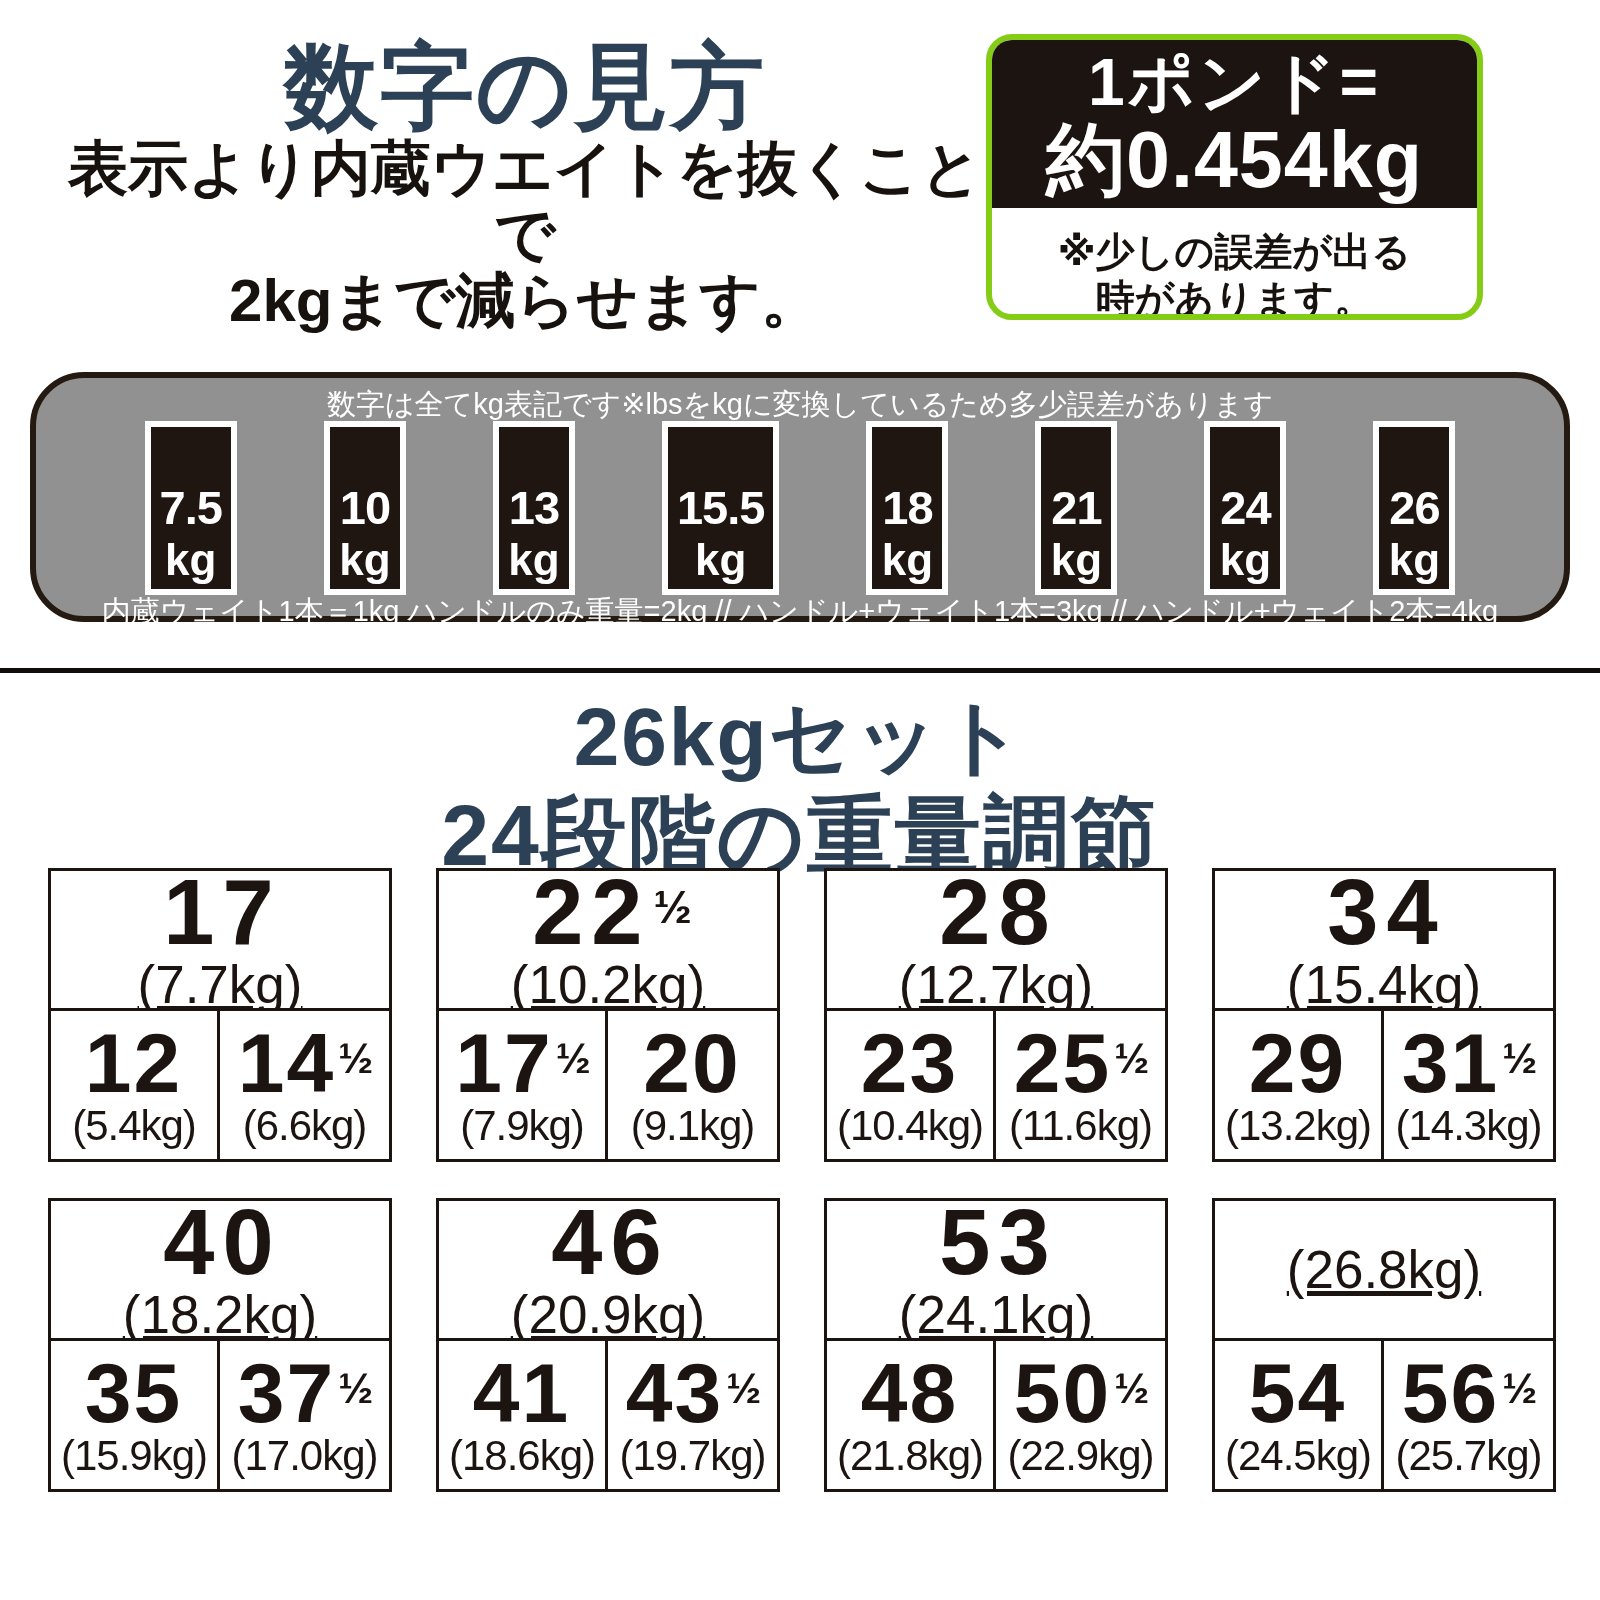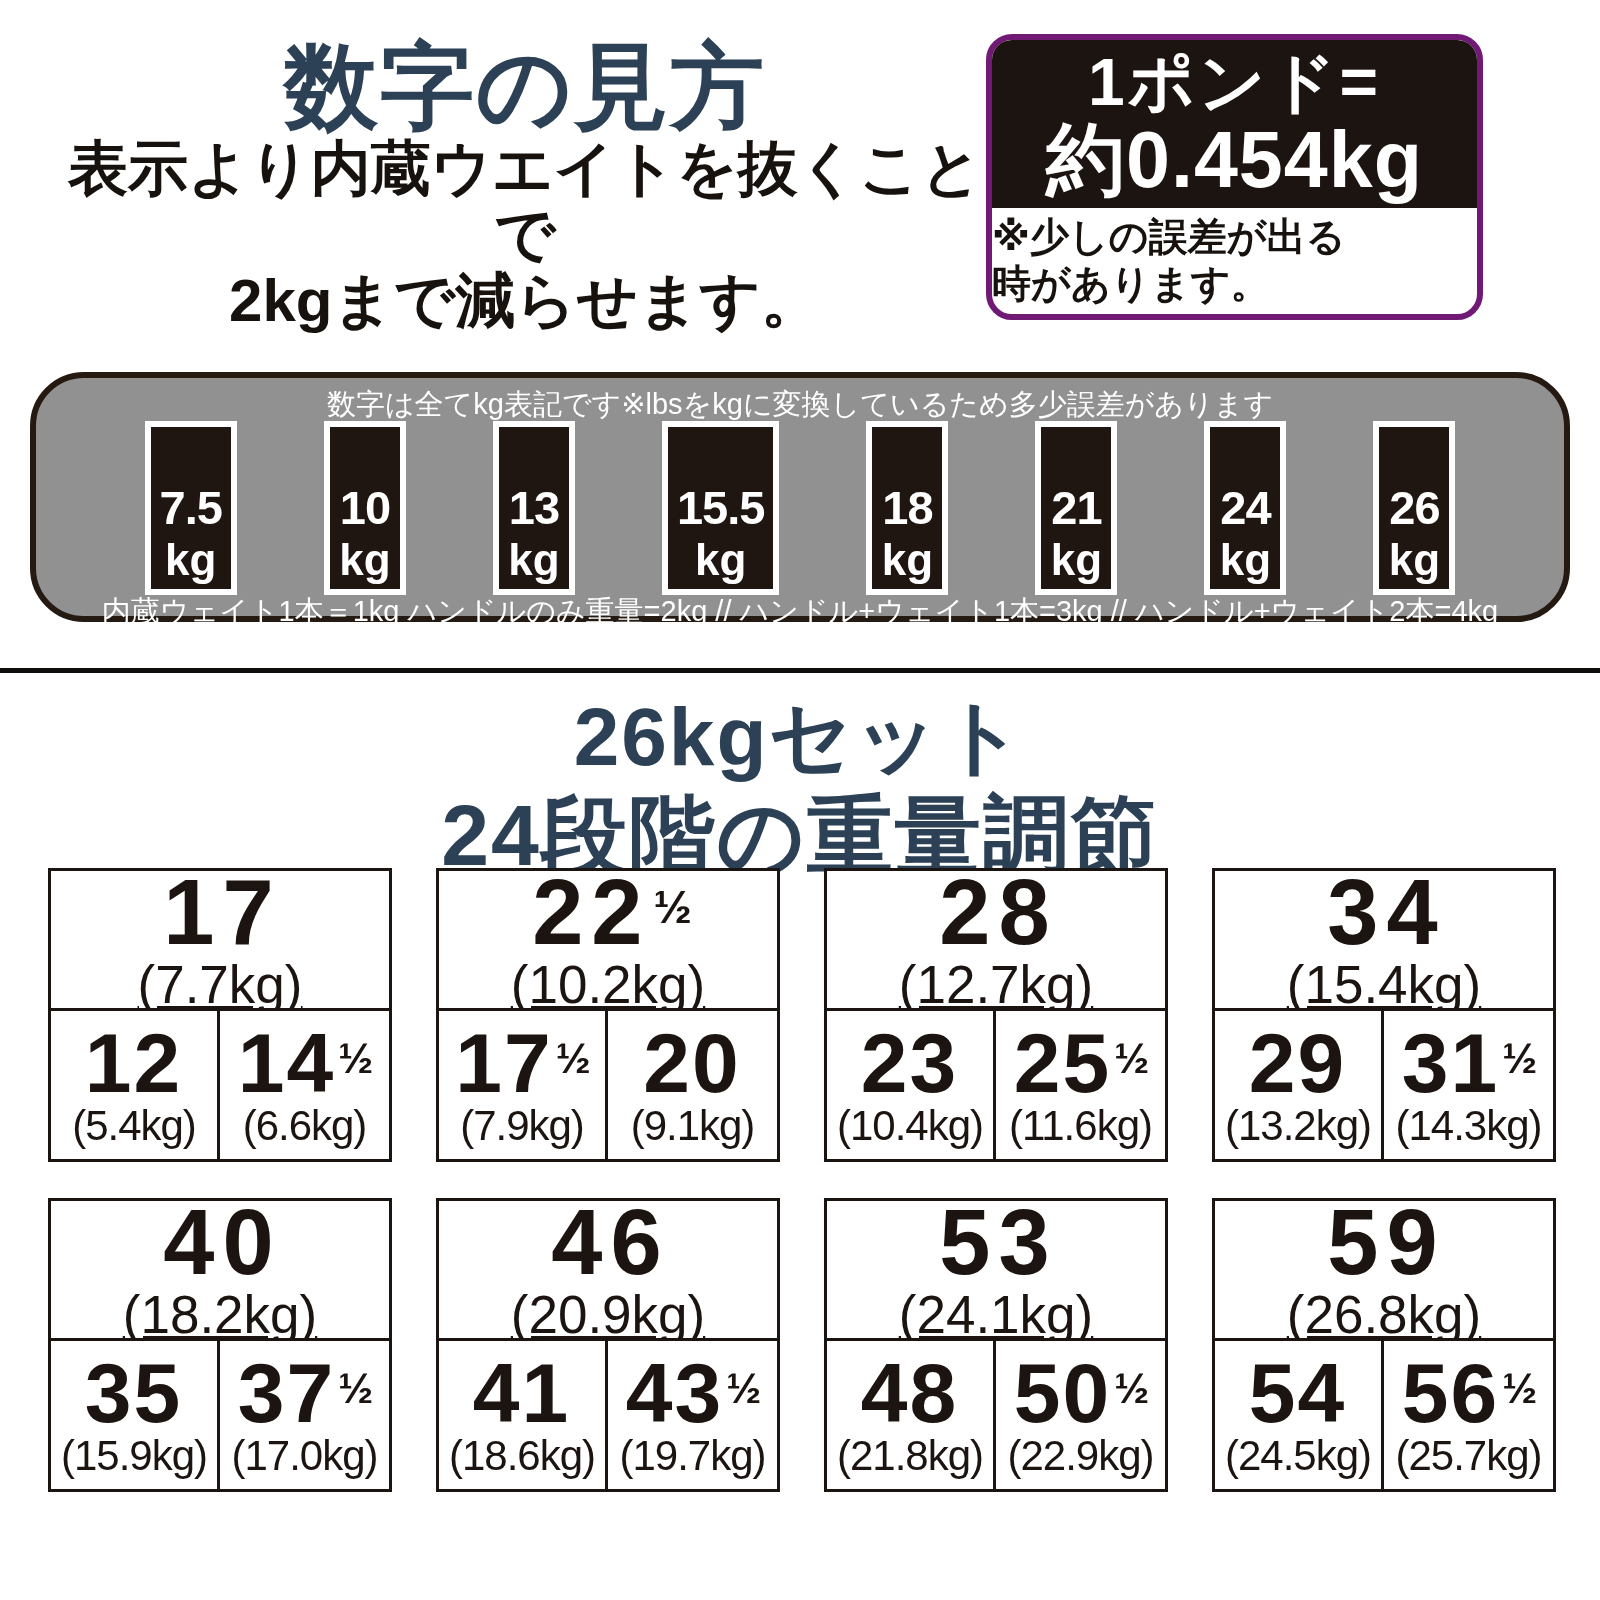--- a/index.html
+++ b/index.html
@@ -10,29 +10,29 @@
   }
 
   
   .title-block { position:absolute; left:60px; top:38px; width:930px; text-align:center; }
   .page-title { font-size:94px; font-weight:bold; color:#2c4156; line-height:1.04; letter-spacing:2px; }
   .subtitle { font-size:60px; font-weight:600; color:#17120e; line-height:1.1; }
 
   
   .pound-box {
     position:absolute; left:986px; top:34px; width:497px; height:286px;
-    border:6px solid #701a75; border-radius:26px; overflow:hidden; background:#ffffff;
+    border:6px solid #84cc16; border-radius:26px; overflow:hidden; background:#ffffff;
   }
   .pound-top {
     height:168px; background:#1c1410; color:#ffffff;
     display:flex; flex-direction:column; align-items:center; justify-content:center;
   }
   .pound-line1 { font-size:66px; font-weight:bold; line-height:1.0; letter-spacing:3px; }
   .pound-line2 { font-size:79px; font-weight:bold; line-height:1.0; margin-top:5px; letter-spacing:1px; }
-  .pound-note { text-align:left; font-size:39px; font-weight:600; line-height:1.2; padding-top:6px; color:#17120e; }
+  .pound-note { text-align:center; font-size:39px; font-weight:600; line-height:1.2; padding-top:21px; color:#17120e; }
 
   
   .weight-bar {
     position:absolute; left:30px; top:372px; width:1540px; height:250px;
     background:#919191; border:6px solid #241a12; border-radius:54px;
     display:flex; flex-direction:column; align-items:center; justify-content:space-between;
     padding:10px 20px 9px;
   }
   .bar-note { color:#ffffff; font-size:29px; font-weight:500; line-height:1.15; white-space:nowrap; }
   .boxes { display:flex; flex-direction:row; align-items:stretch; gap:87px; }
@@ -240,21 +240,20 @@
         <div class="kgv">(21.8kg)</div>
       </div>
       <div class="cell sub right">
         <div class="lbs"><span>50</span><span class="frac">½</span></div>
         <div class="kgv">(22.9kg)</div>
       </div>
     </div>
 
     <div class="wtable">
       <div class="cell main">
-        <div class="lbs"><span>59</span><span class="frac"></span></div>
         <div class="kgv">(26.8kg)</div>
       </div>
       <div class="cell sub left">
         <div class="lbs"><span>54</span><span class="frac"></span></div>
         <div class="kgv">(24.5kg)</div>
       </div>
       <div class="cell sub right">
         <div class="lbs"><span>56</span><span class="frac">½</span></div>
         <div class="kgv">(25.7kg)</div>
       </div>

